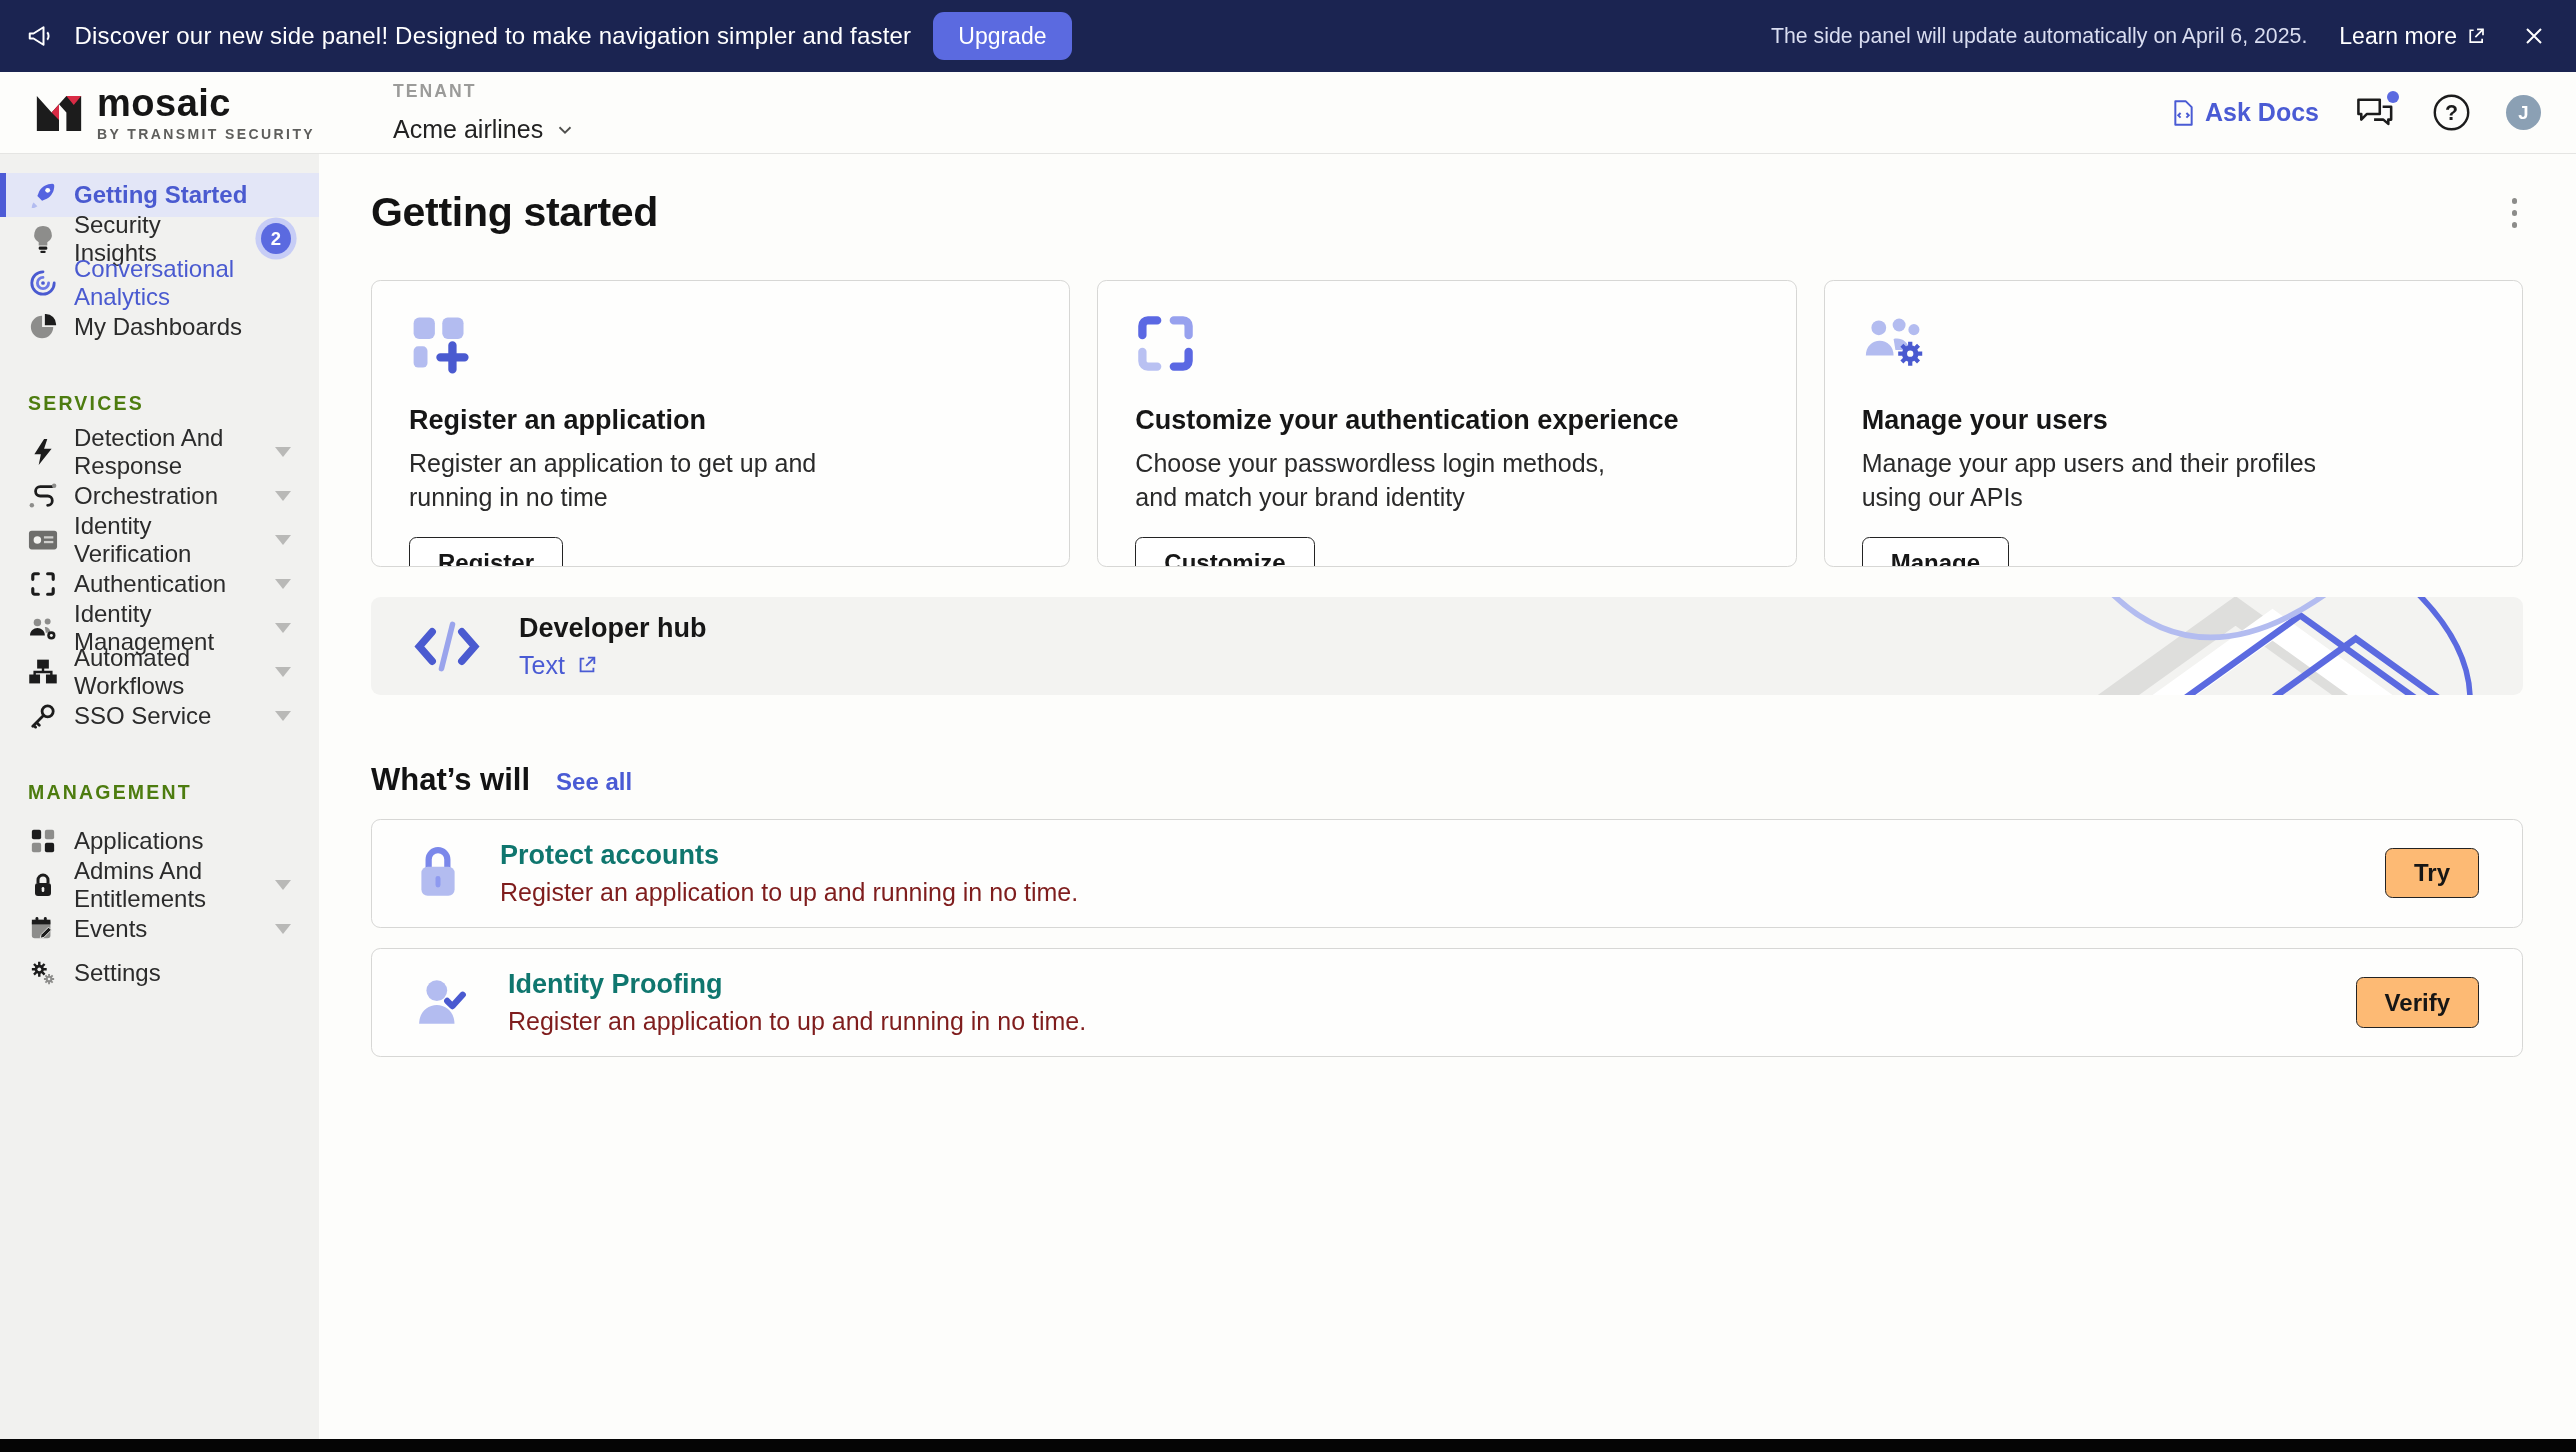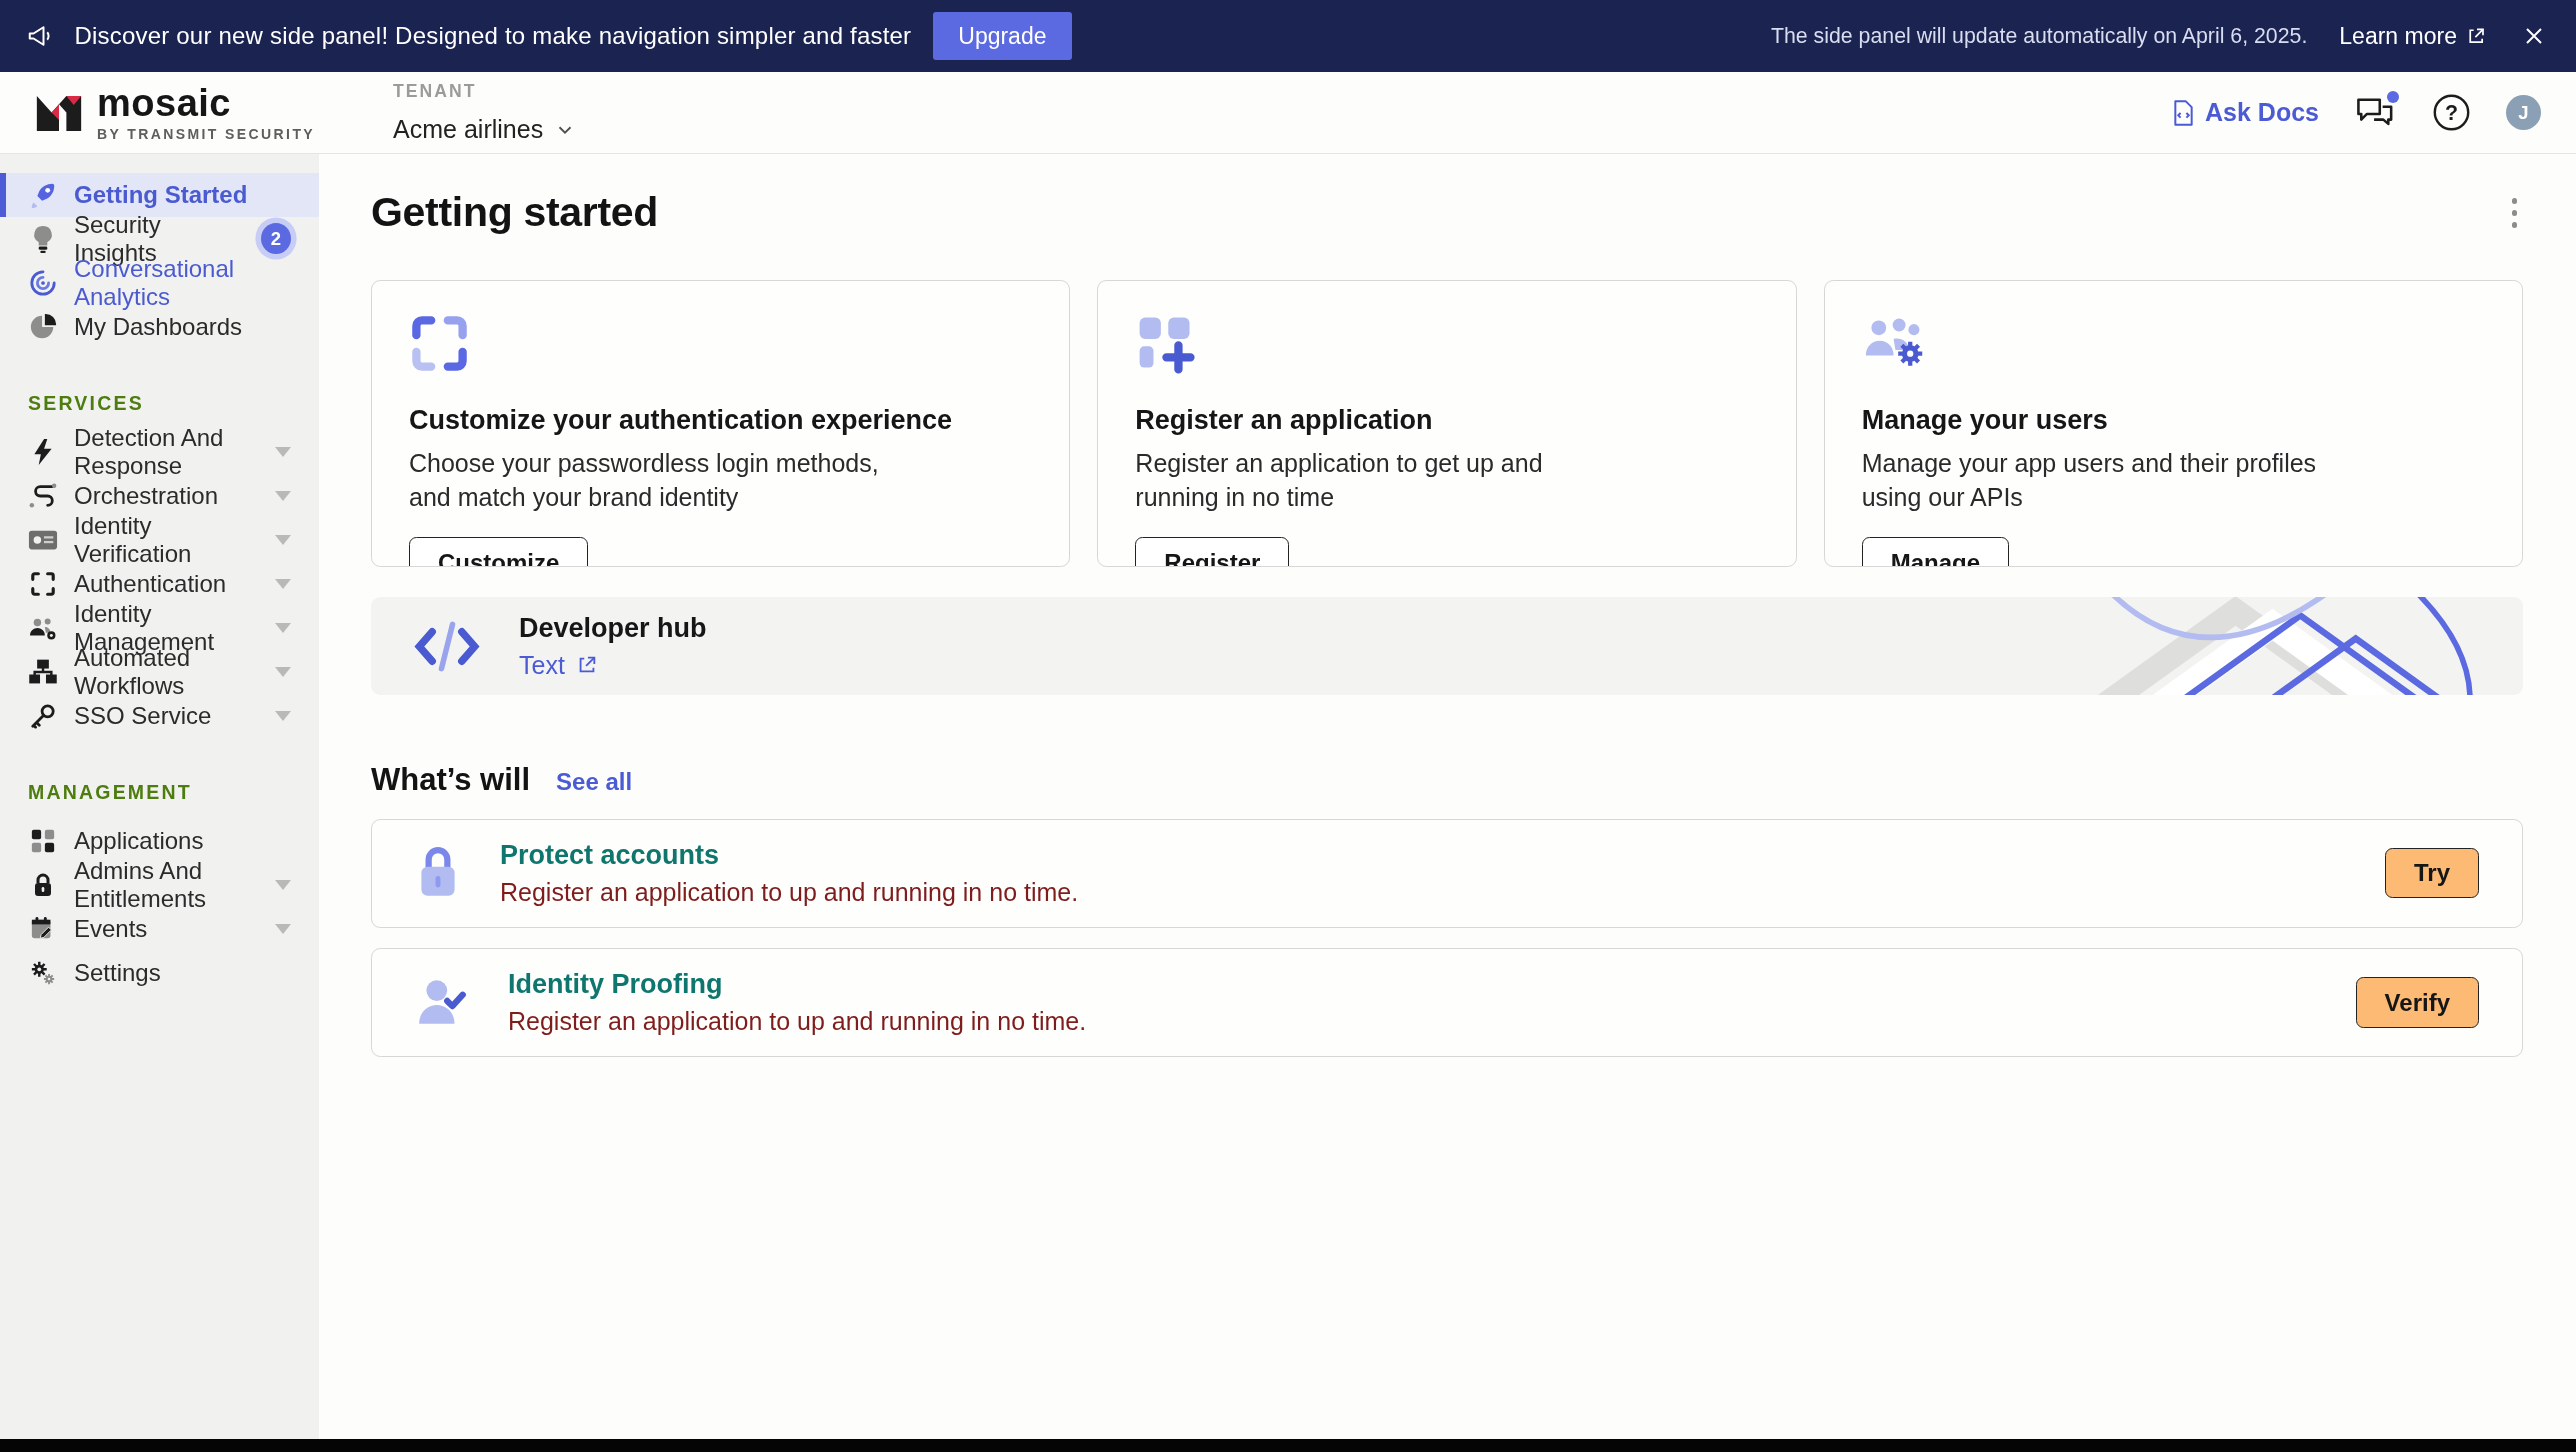--- a/index.html
+++ b/index.html
@@ -13,21 +13,21 @@
   .app { width:2576px; height:1452px; display:flex; flex-direction:column; }
 
   
   .banner {
     height:72px; background:#1b2451; color:#fff;
     display:flex; align-items:center; padding:0 26px; flex:0 0 auto;
   }
   .banner-msg { font-size:24px; margin-left:18.5px; letter-spacing:0.2px; }
   .upgrade-btn {
     margin-left:22px; background:#5b6ae0; color:#fff; border:none; cursor:pointer;
-    font-family:inherit; font-size:23px; padding:10.2px 25px; border-radius:3px;
+    font-family:inherit; font-size:23px; padding:10.2px 25px; border-radius:11px;
   }
   .banner-right { margin-left:auto; display:flex; align-items:center; gap:32px; }
   .banner-note { font-size:21.3px; color:#d9ddf0; }
   .learn-more { display:flex; align-items:center; gap:9.3px; font-size:23px; color:#fff; cursor:pointer; }
   .banner-close { background:none; border:none; cursor:pointer; display:flex; padding:3.7px; }
 
   
   .header {
     height:82px; background:#fdfdfb; border-bottom:0.9px solid #e5e5e3;
     display:flex; align-items:center; padding:0 35px; flex:0 0 auto;
@@ -425,44 +425,44 @@
             <i></i>
             <i></i>
             <i></i>
           </button>
       </div>
 
       <div class="cards">
 
         <div class="card">
           <span style="display:inline-flex">
+            <svg width="61" height="61" viewBox="0 0 66 66">
+              <rect x="5" y="5" width="23" height="23" rx="6" fill="#b3bcf0"></rect>
+              <rect x="36" y="5" width="23" height="23" rx="6" fill="#b3bcf0"></rect>
+              <rect x="5" y="36" width="15" height="23" rx="5" fill="#b3bcf0"></rect>
+              <path d="M47 35v26M34 48h26" stroke="#4a5ad0" stroke-width="9" stroke-linecap="round"></path>
+            </svg>
+          </span>
+          <div class="card-title">Register an application</div>
+          <div class="card-body">Register an application to get up and running in no time</div>
+          <button class="outline-btn">Register</button>
+        </div>
+
+        <div class="card">
+          <span style="display:inline-flex">
             <svg width="61" height="61" viewBox="0 0 66 66" fill="none" stroke-linecap="round">
               <path d="M8 24V14a6 6 0 0 1 6-6h10" stroke="#5b68e3" stroke-width="9"></path>
               <path d="M42 8h10a6 6 0 0 1 6 6v10" stroke="#97a1ee" stroke-width="9"></path>
               <path d="M58 42v10a6 6 0 0 1-6 6H42" stroke="#5b68e3" stroke-width="9"></path>
               <path d="M24 58H14a6 6 0 0 1-6-6V42" stroke="#b9c1f2" stroke-width="9"></path>
             </svg>
           </span>
           <div class="card-title">Customize your authentication experience</div>
           <div class="card-body">Choose your passwordless login methods, and match your brand identity</div>
           <button class="outline-btn">Customize</button>
-        </div>
-
-        <div class="card">
-          <span style="display:inline-flex">
-            <svg width="61" height="61" viewBox="0 0 66 66">
-              <rect x="5" y="5" width="23" height="23" rx="6" fill="#b3bcf0"></rect>
-              <rect x="36" y="5" width="23" height="23" rx="6" fill="#b3bcf0"></rect>
-              <rect x="5" y="36" width="15" height="23" rx="5" fill="#b3bcf0"></rect>
-              <path d="M47 35v26M34 48h26" stroke="#4a5ad0" stroke-width="9" stroke-linecap="round"></path>
-            </svg>
-          </span>
-          <div class="card-title">Register an application</div>
-          <div class="card-body">Register an application to get up and running in no time</div>
-          <button class="outline-btn">Register</button>
         </div>
 
         <div class="card">
           <span style="display:inline-flex">
             <svg width="65" height="61" viewBox="0 0 70 66">
               <circle cx="18" cy="16" r="8" fill="#b3bcf0"></circle>
               <circle cx="40" cy="13" r="7" fill="#b3bcf0"></circle>
               <circle cx="56" cy="18" r="6" fill="#b3bcf0"></circle>
               <path d="M4 46c0-10 7-16 15-16s15 6 15 16H4z" fill="#b3bcf0"></path>
               <path d="M34 28c7-2 16 2 17 12H36" fill="#b3bcf0"></path>

